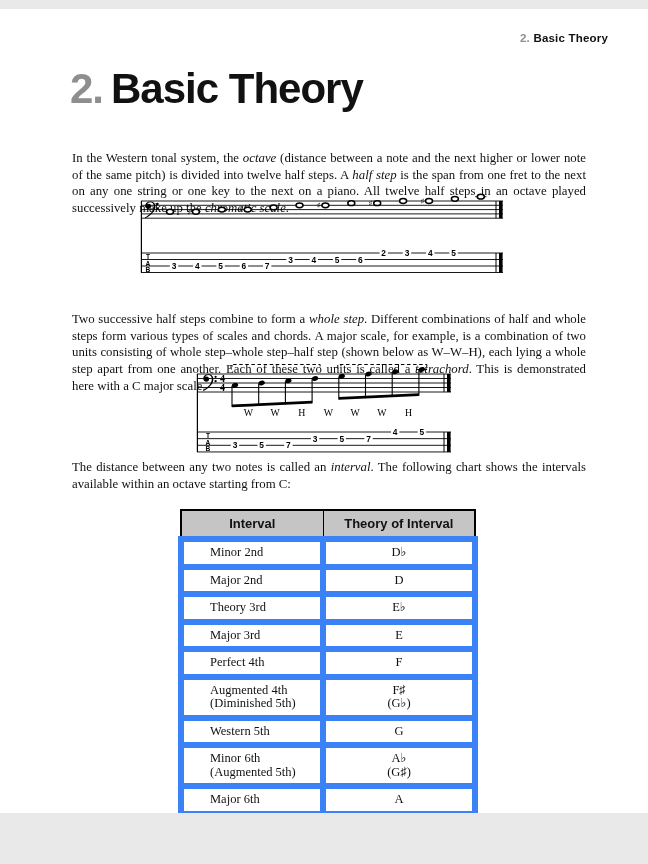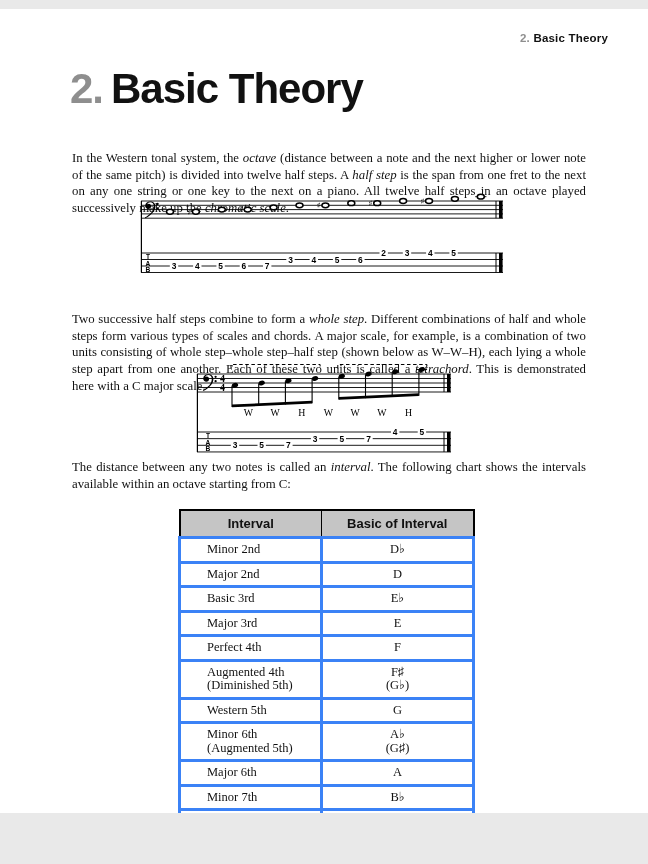--- a/index.html
+++ b/index.html
@@ -33,21 +33,21 @@
     position:absolute;left:178px;top:500px;
     border-collapse:collapse;border:2px solid #000;
     font-size:12.5px;
   }
   .interval-table th{
     background:#c5c5c5;border:1px solid #000;
     font-family:"Liberation Sans","DejaVu Sans",sans-serif;
     font-weight:bold;font-size:13px;padding:5px 0;text-align:center;
   }
   .interval-table td{
-    border:3px solid #3b82f6;padding:4px 16px;line-height:13.5px;vertical-align:middle;
+    border:6px solid #3b82f6;padding:4px 16px;line-height:13.5px;vertical-align:middle;
     font-family:"Liberation Serif","DejaVu Serif","DejaVu Sans",serif;
   }
   .interval-table col.c1{width:142px;} .interval-table col.c2{width:152px;}
   td.cell-interval{text-align:left;padding-left:26px;}
   td.cell-pitch{text-align:center;}
   .page-number{position:absolute;left:566px;top:818px;font-size:13px;}
   svg text{user-select:none;}
 </style>
 </head>
 <body>
@@ -229,34 +229,34 @@
   <p class="para" id="p3"><span>The distance between any two notes is called an </span><em>interval</em><span>. The following chart shows the intervals available within an octave starting from C:</span></p>
 
   <table class="interval-table">
     <colgroup>
         <col class="c1">
         <col class="c2">
       </colgroup>
     <thead>
       <tr>
         <th>Interval</th>
-        <th>Basic of Interval</th>
+        <th>Theory of Interval</th>
       </tr>
     </thead>
     <tbody>
         <tr>
           <td class="cell-interval">Minor 2nd</td>
           <td class="cell-pitch">D♭</td>
         </tr>
         <tr>
           <td class="cell-interval">Major 2nd</td>
           <td class="cell-pitch">D</td>
         </tr>
         <tr>
-          <td class="cell-interval">Basic 3rd</td>
+          <td class="cell-interval">Theory 3rd</td>
           <td class="cell-pitch">E♭</td>
         </tr>
         <tr>
           <td class="cell-interval">Major 3rd</td>
           <td class="cell-pitch">E</td>
         </tr>
         <tr>
           <td class="cell-interval">Perfect 4th</td>
           <td class="cell-pitch">F</td>
         </tr>

